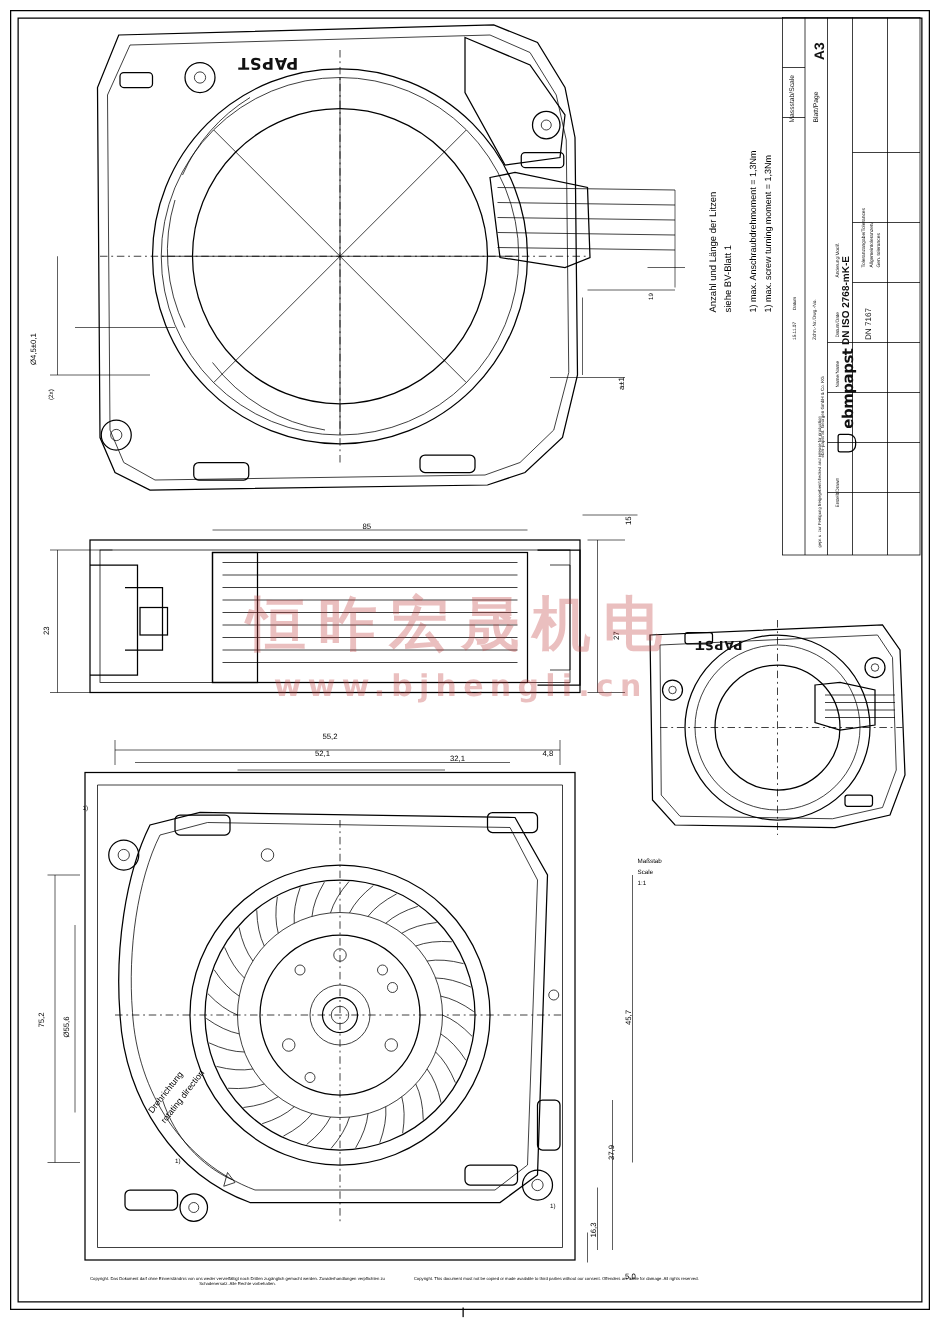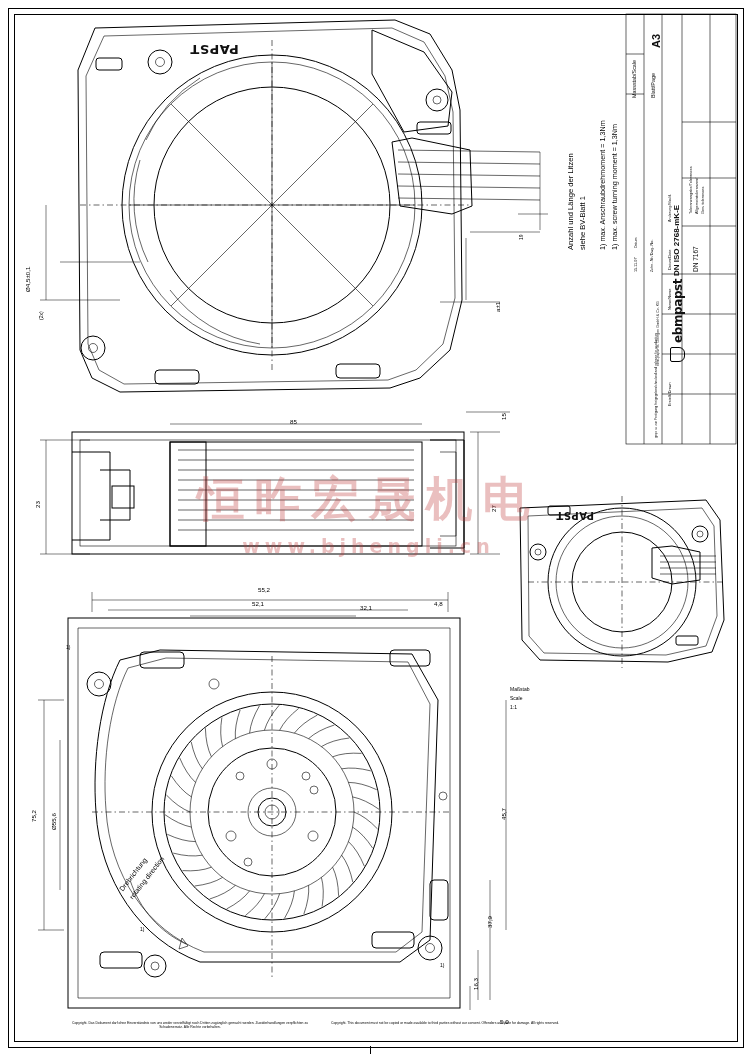--- a/index.html
+++ b/index.html
@@ -19,21 +19,21 @@
   .tb-txt{position:absolute;font-size:5.4px;white-space:nowrap;transform-origin:0 0;transform:rotate(-90deg);}
   .tb-txt.b{font-weight:bold;}
   .tb-big{position:absolute;font-size:11px;font-weight:bold;white-space:nowrap;transform-origin:0 0;transform:rotate(-90deg);}
 
   .logo-wrap{position:absolute;transform-origin:0 0;transform:rotate(-90deg);}
   .logo-txt{font-size:12px;font-weight:bold;letter-spacing:-0.4px;font-family:"DejaVu Sans",sans-serif;}
 
   
   #wm{position:absolute;left:86px;top:468px;width:565px;text-align:center;pointer-events:none;}
   #wm .wm1{font-size:47px;font-weight:bold;color:rgba(190,60,60,0.33);letter-spacing:10px;font-family:"DejaVu Sans",sans-serif;}
-  #wm .wm2{font-size:19px;font-weight:bold;color:rgba(190,60,60,0.33);letter-spacing:5px;margin-top:4px;font-family:"DejaVu Sans",sans-serif;}
+  #wm .wm2{font-size:24px;font-weight:bold;color:rgba(190,60,60,0.33);letter-spacing:5px;margin-top:4px;font-family:"DejaVu Sans",sans-serif;}
 
   
   .papst{position:absolute;font-size:13px;font-weight:bold;letter-spacing:0.5px;font-family:"DejaVu Sans",sans-serif;}
 
   svg{position:absolute;left:0;top:0;overflow:visible;}
   .st{fill:none;stroke:#000;stroke-width:1;}
   .st-thin{fill:none;stroke:#000;stroke-width:0.6;}
   .st-dash{fill:none;stroke:#000;stroke-width:0.6;stroke-dasharray:6 3 1.5 3;}
   .st-dim{fill:none;stroke:#000;stroke-width:0.5;}
 

